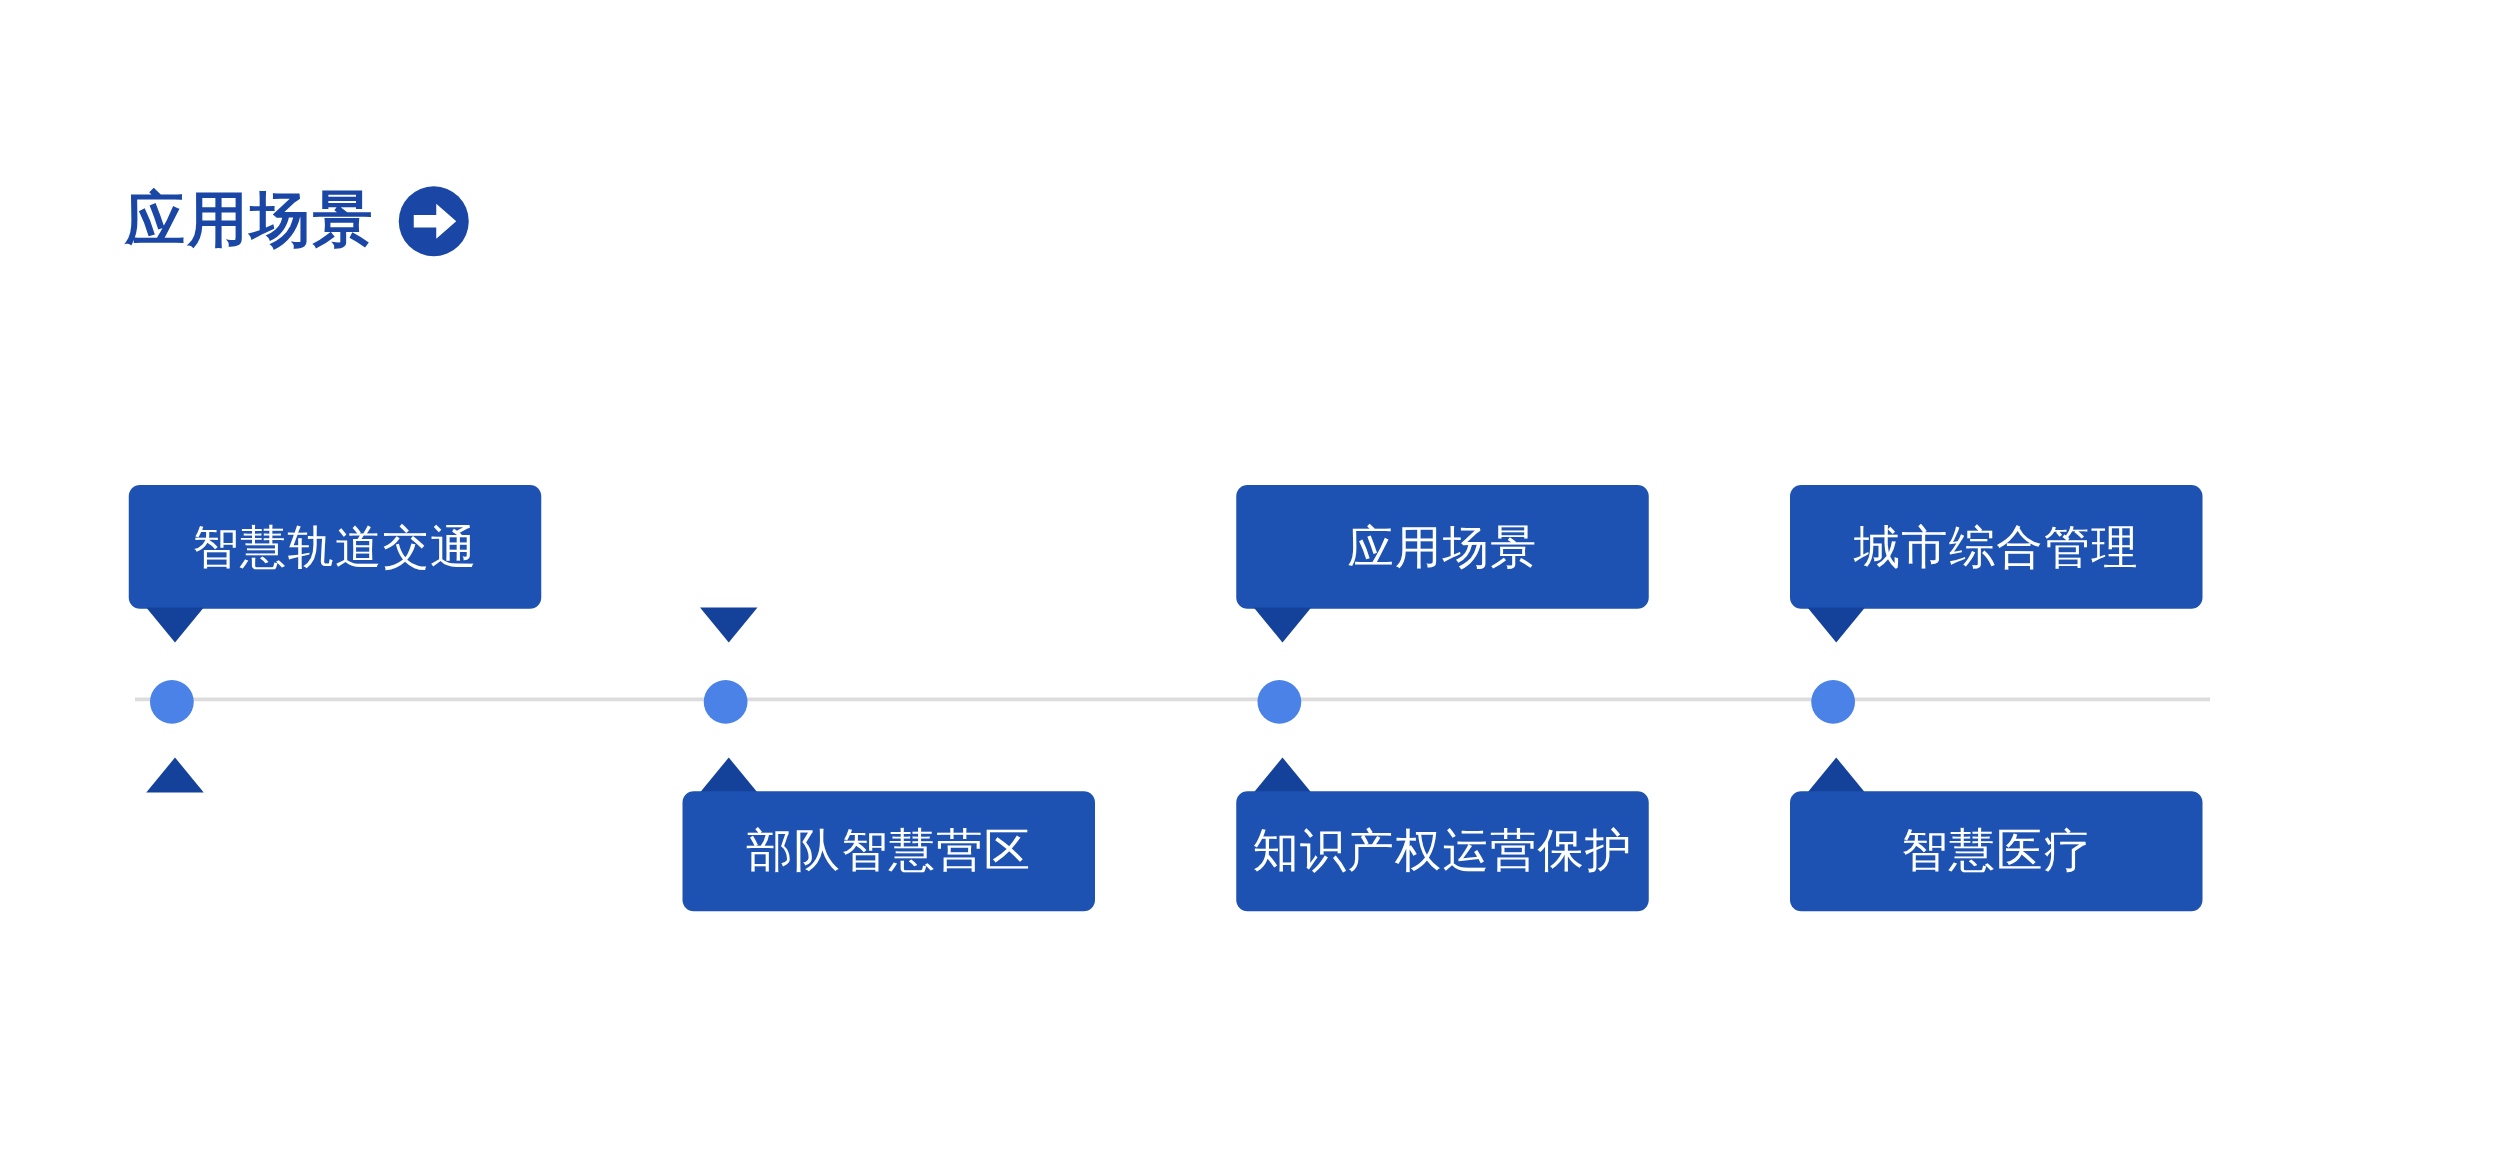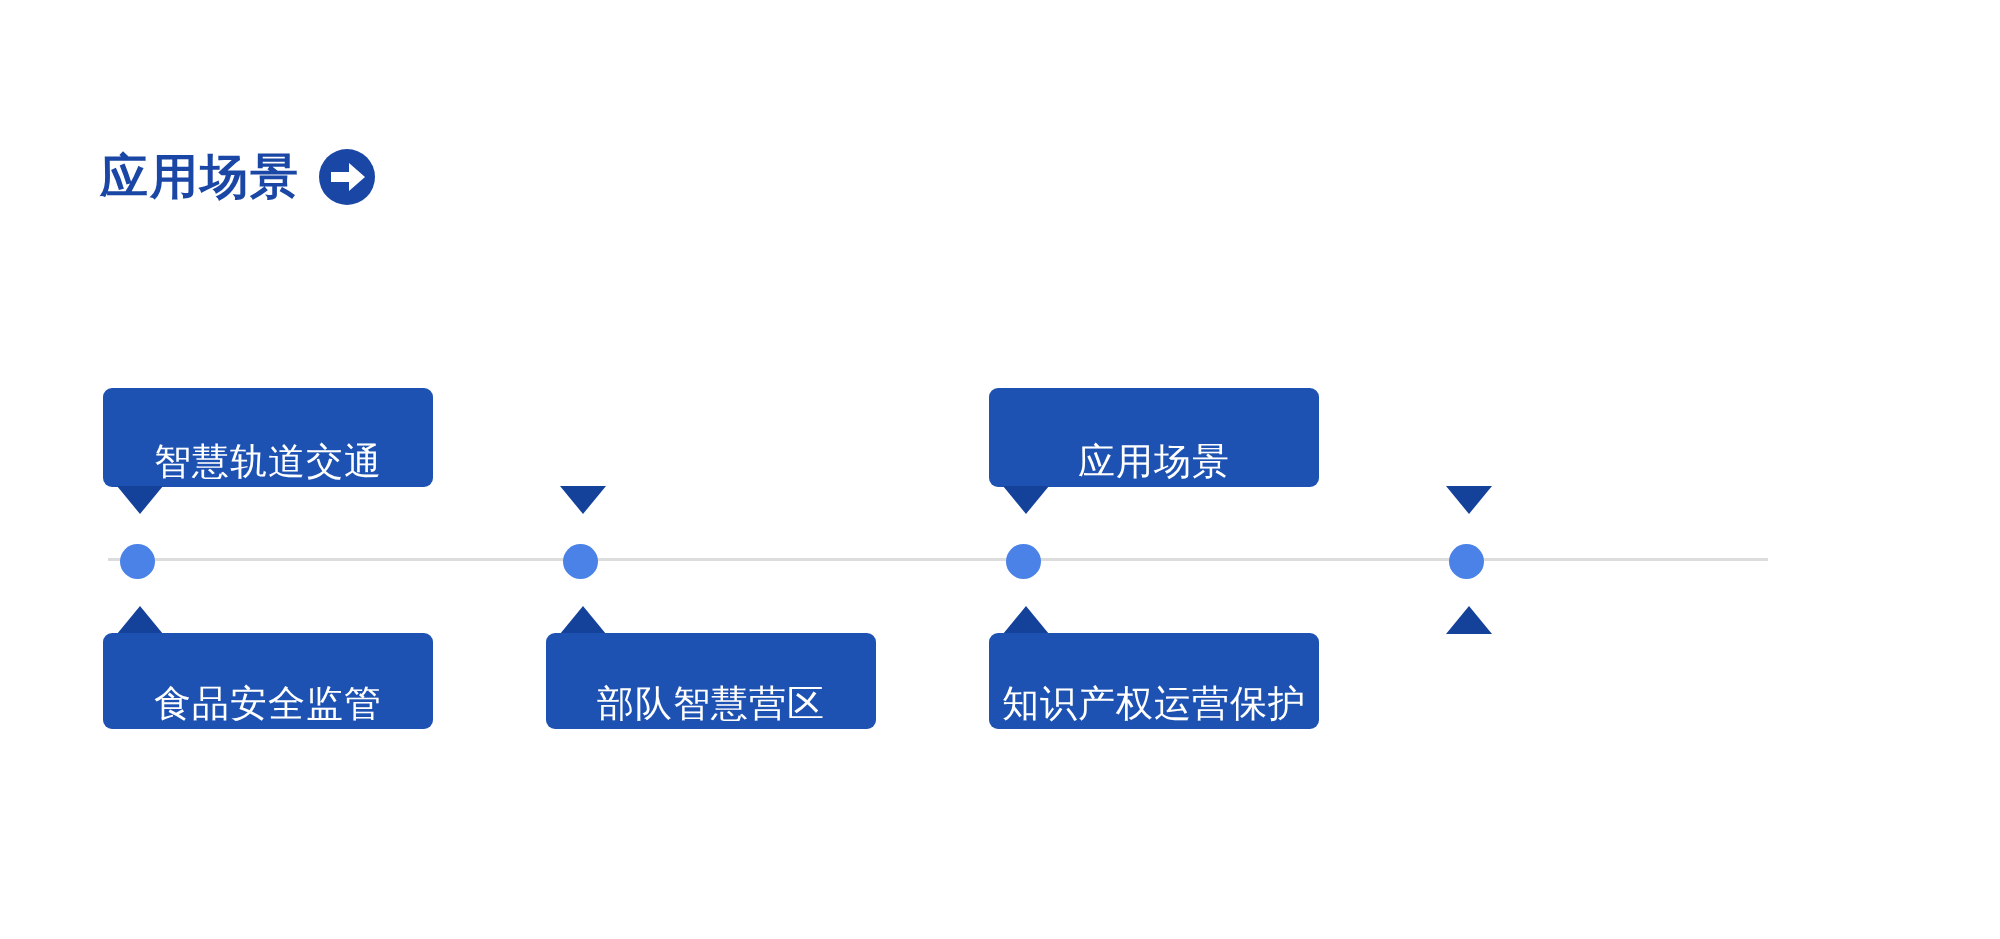--- a/index.html
+++ b/index.html
@@ -41,21 +41,21 @@
   .col-3 { left: 1432px; }
 
   .bubble {
     position: absolute;
     left: 0; width: 330px;
     background: #1d52b2;
     border-radius: 9px;
     color: #ffffff;
     font-size: 37px;
     letter-spacing: 1px;
-    display: flex; align-items: flex-end; justify-content: center;
+    display: flex; align-items: center; justify-content: center;
     text-align: center;
     white-space: nowrap;
   }
   .bubble-top    { top: 388px; height: 99px; }
   .bubble-bottom { top: 633px; height: 96px; }
 
   .pointer { position: absolute; left: 14px; width: 0; height: 0; }
   .pointer-down {
     top: 486px;
     border-left: 23px solid transparent;
@@ -91,23 +91,20 @@
 
   <div class="timeline-line"></div>
 
   <div class="column col-0">
     <div class="bubble bubble-top">
       <span>智慧轨道交通</span>
     </div>
     <div class="pointer pointer-down"></div>
     <div class="dot"></div>
     <div class="pointer pointer-up"></div>
-    <div class="bubble bubble-bottom">
-      <span>食品安全监管</span>
-    </div>
   </div>
 
   <div class="column col-1">
     <div class="pointer pointer-down"></div>
     <div class="dot"></div>
     <div class="pointer pointer-up"></div>
     <div class="bubble bubble-bottom">
       <span>部队智慧营区</span>
     </div>
   </div>
@@ -118,18 +115,24 @@
     </div>
     <div class="pointer pointer-down"></div>
     <div class="dot"></div>
     <div class="pointer pointer-up"></div>
     <div class="bubble bubble-bottom">
       <span>知识产权运营保护</span>
     </div>
   </div>
 
   <div class="column col-3">
+    <div class="bubble bubble-top">
+      <span>城市综合管理</span>
+    </div>
     <div class="pointer pointer-down"></div>
     <div class="dot"></div>
     <div class="pointer pointer-up"></div>
+    <div class="bubble bubble-bottom">
+      <span>智慧医疗</span>
+    </div>
   </div>
 
 </div>
 
 </body></html>

